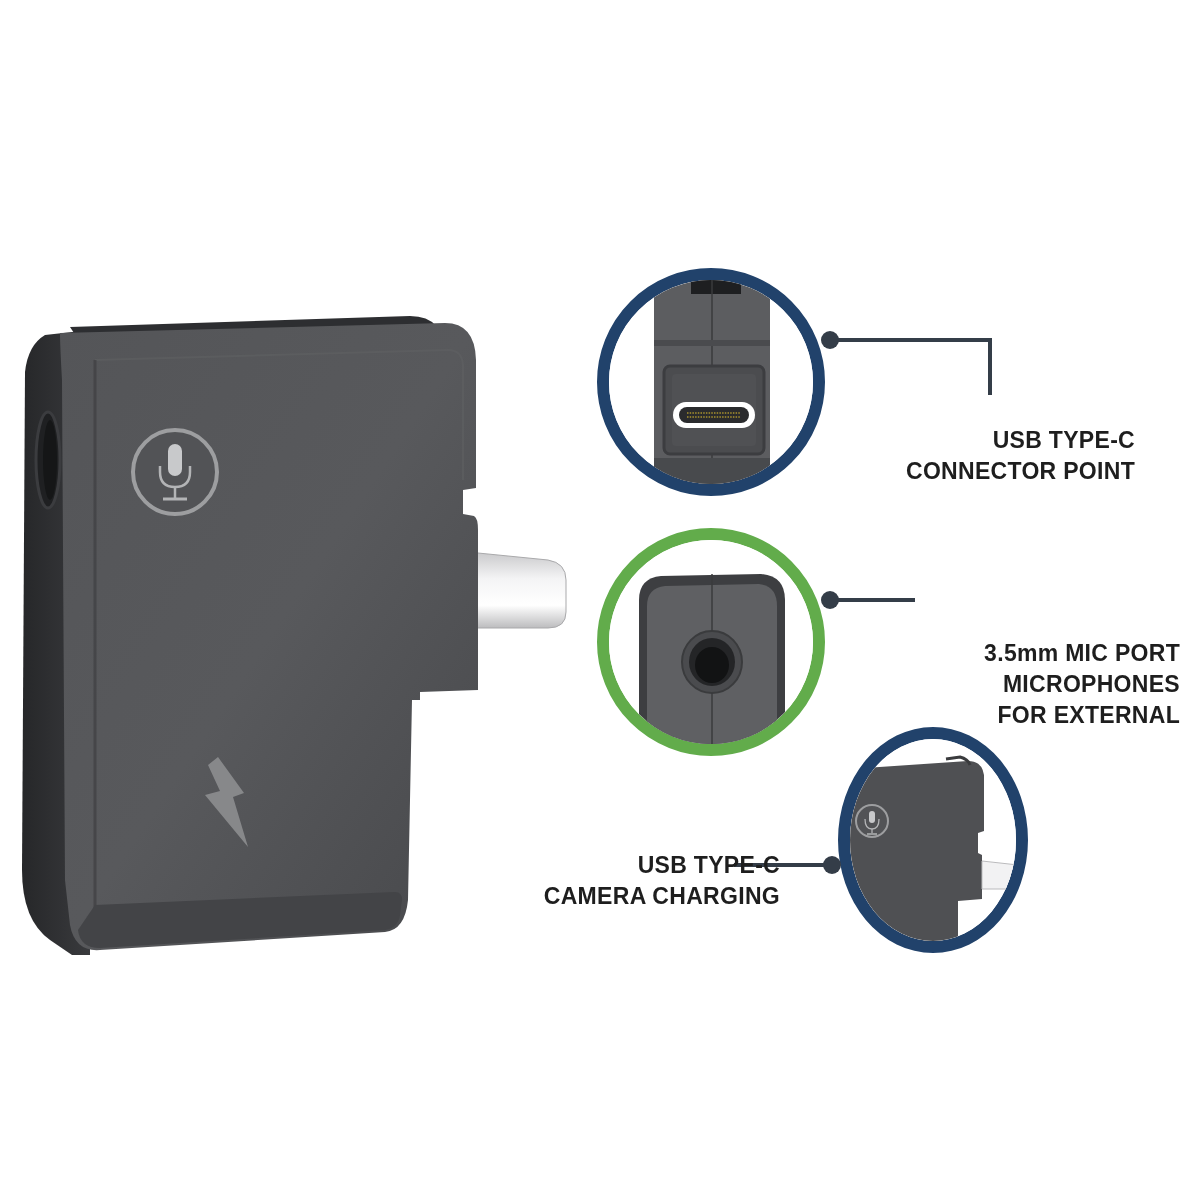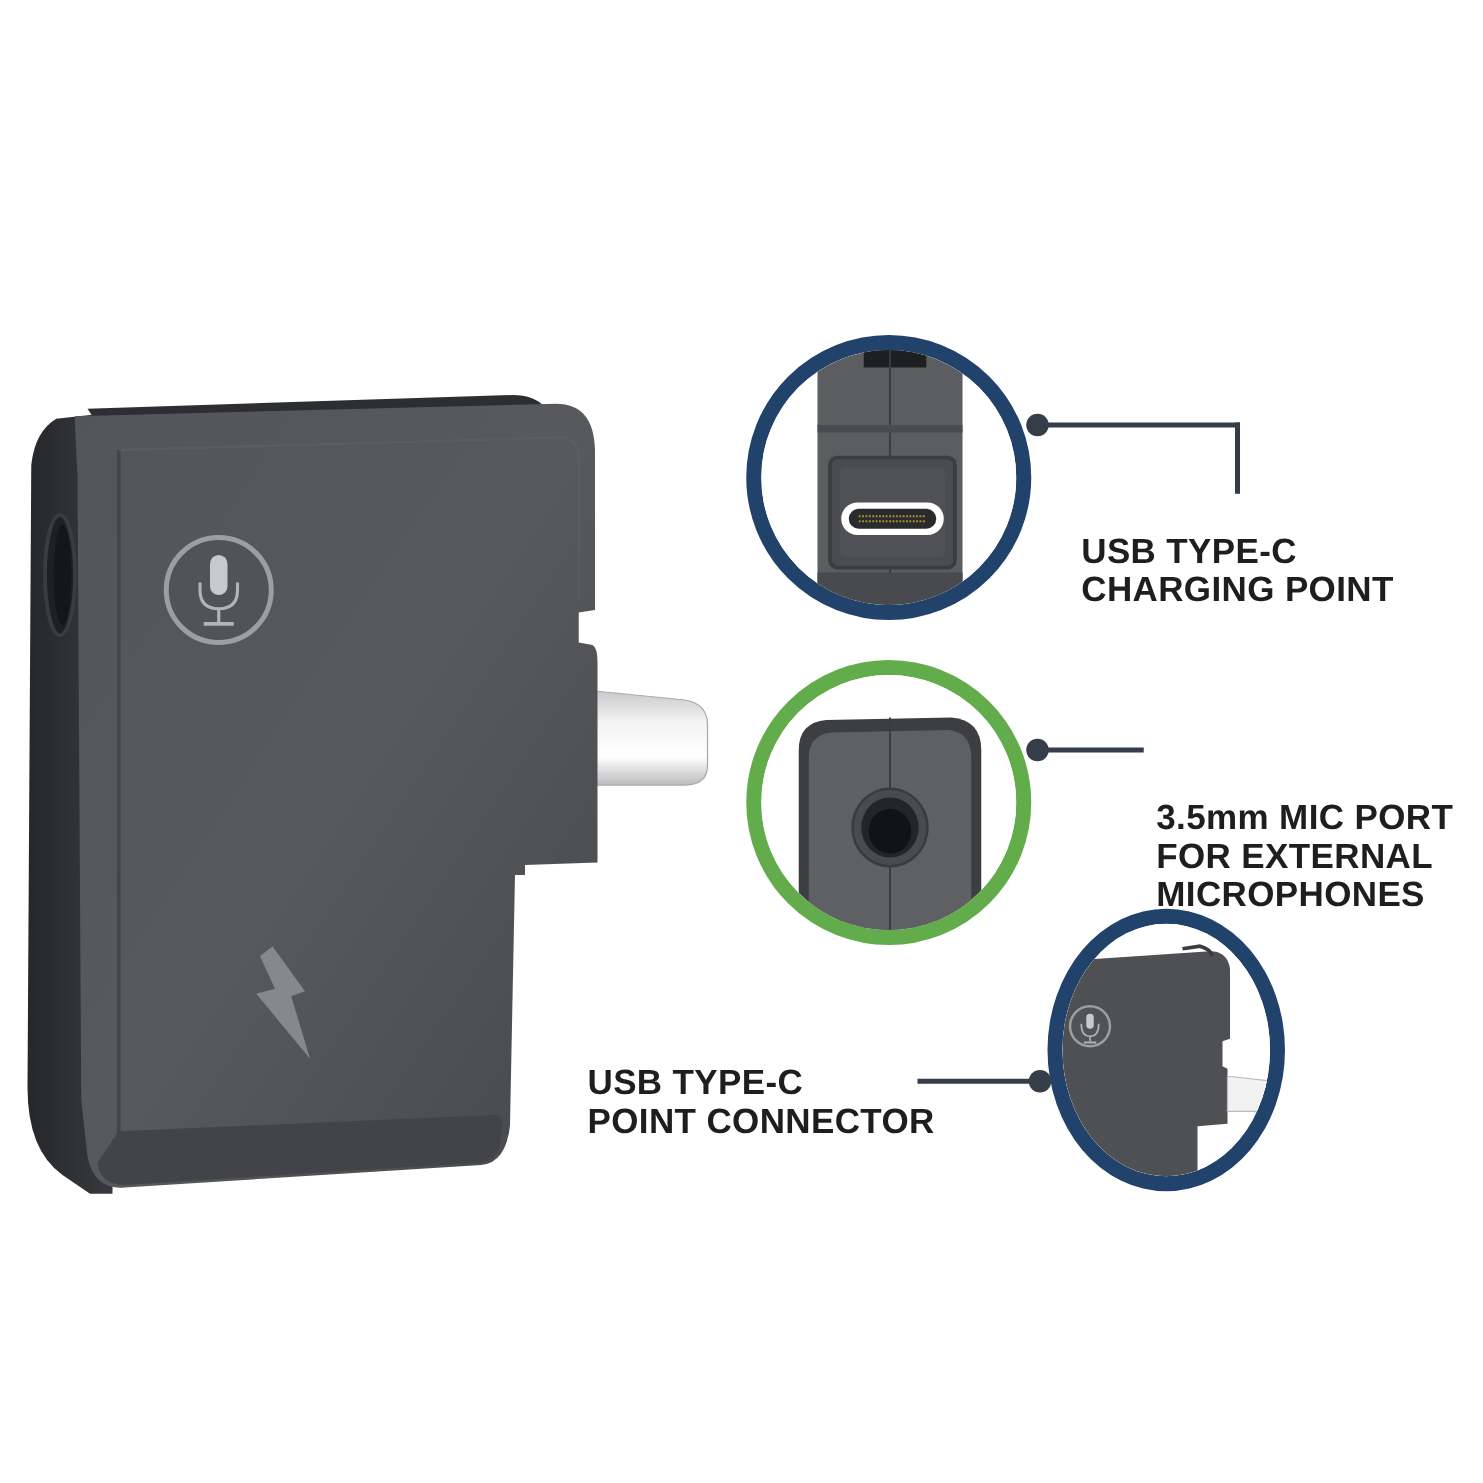--- a/index.html
+++ b/index.html
@@ -1,21 +1,21 @@
 <!DOCTYPE html>
 <html><head>
   <meta charset="utf-8">
   <style>
     html, body { margin: 0; padding: 0; background: #ffffff; }
     body { width: 1186px; height: 1186px; position: relative; overflow: hidden;
            font-family: "Liberation Sans", "DejaVu Sans", sans-serif; }
     .abs { position: absolute; }
     .label {
-      position: absolute; text-align: left; font-weight: bold;
-      color: #1e1e1e; font-size: 28px; line-height: 31px; letter-spacing: 0.3px;
+      position: absolute; text-align: right; font-weight: bold;
+      color: #1e1e1e; font-size: 23px; line-height: 31px; letter-spacing: 0.3px;
       font-family: "Liberation Sans", "DejaVu Sans", sans-serif;
     }
     .label span { display: block; }
     .leader-line { position: absolute; background: #343d48; }
     .leader-dot { position: absolute; width: 18px; height: 18px; border-radius: 50%; background: #343d48; }
     .callout-circle {
       position: absolute; border-radius: 50%; overflow: hidden; box-sizing: border-box;
       background: #ffffff;
     }
     svg { display: block; }
@@ -100,42 +100,42 @@
     <rect x="45" y="178" width="116" height="26" fill="#484a4d"></rect>
   </svg>
 </div>
 
 <div class="leader-dot" style="left:821px;top:331px;"></div>
 <div class="leader-line" style="left:830px;top:338px;width:162px;height:4px;"></div>
 <div class="leader-line" style="left:988px;top:338px;width:4px;height:57px;"></div>
 
 <div class="label" style="left:865px;top:425px;width:270px;">
   <span>USB TYPE-C</span>
-  <span>CHARGING POINT</span>
+  <span>CONNECTOR POINT</span>
 </div>
 
 <div class="callout-circle" style="left:597px;top:528px;width:228px;height:228px;border:12px solid #62ac4b;">
   <svg width="204" height="204" viewBox="0 0 204 204">
     <rect x="0" y="0" width="204" height="204" fill="#ffffff"></rect>
     <path d="M30 204 L30 60 Q30 38 52 36 L152 34 Q176 36 176 60 L176 204 Z" fill="#3d3e41"></path>
     <path d="M38 204 L38 66 Q38 48 56 46 L150 44 Q168 46 168 66 L168 204 Z" fill="#5f6063"></path>
     <line x1="103" y1="34" x2="103" y2="204" stroke="#3a3b3d" stroke-width="1.5"></line>
     <ellipse cx="103" cy="122" rx="30" ry="31" fill="#4a4b4e" stroke="#3a3b3d" stroke-width="2"></ellipse>
     <ellipse cx="103" cy="122" rx="23" ry="24" fill="#242527"></ellipse>
     <ellipse cx="103" cy="125" rx="17" ry="18" fill="#121314"></ellipse>
   </svg>
 </div>
 
 <div class="leader-dot" style="left:821px;top:591px;"></div>
 <div class="leader-line" style="left:830px;top:598px;width:85px;height:4px;"></div>
 
 <div class="label" style="left:925px;top:590px;width:255px;margin-top:48px;">
   <span>3.5mm MIC PORT</span>
+  <span>MICROPHONES</span>
   <span>FOR EXTERNAL</span>
-  <span>MICROPHONES</span>
 </div>
 
 <div class="callout-circle" style="left:838px;top:727px;width:190px;height:226px;border:12px solid #21426b;">
   <svg width="166" height="202" viewBox="0 0 166 202">
     <rect x="0" y="0" width="166" height="202" fill="#ffffff"></rect>
 
     <path d="M0 30 L118 22 Q132 22 134 36 L134 92 L128 94 L128 114 L132 116 L132 160 L108 162 L108 202 L0 202 Z" fill="#4f5053"></path>
     <path d="M96 20 L110 18 Q118 20 120 26" fill="none" stroke="#3a3b3d" stroke-width="3"></path>
 
     <path d="M132 122 L168 126 L168 150 L132 150 Z" fill="#f2f2f3" stroke="#bbbbbd" stroke-width="1"></path>
@@ -146,14 +146,14 @@
     <line x1="22" y1="90" x2="22" y2="94" stroke="#b3b4b6" stroke-width="1.3"></line>
     <line x1="17" y1="95" x2="27" y2="95" stroke="#b3b4b6" stroke-width="1.5"></line>
   </svg>
 </div>
 
 <div class="leader-dot" style="left:823px;top:856px;"></div>
 <div class="leader-line" style="left:734px;top:863px;width:96px;height:4px;"></div>
 
 <div class="label" style="left:470px;top:850px;width:310px;">
   <span>USB TYPE-C</span>
-  <span>POINT CONNECTOR</span>
+  <span>CAMERA CHARGING</span>
 </div>
 
 </body></html>

